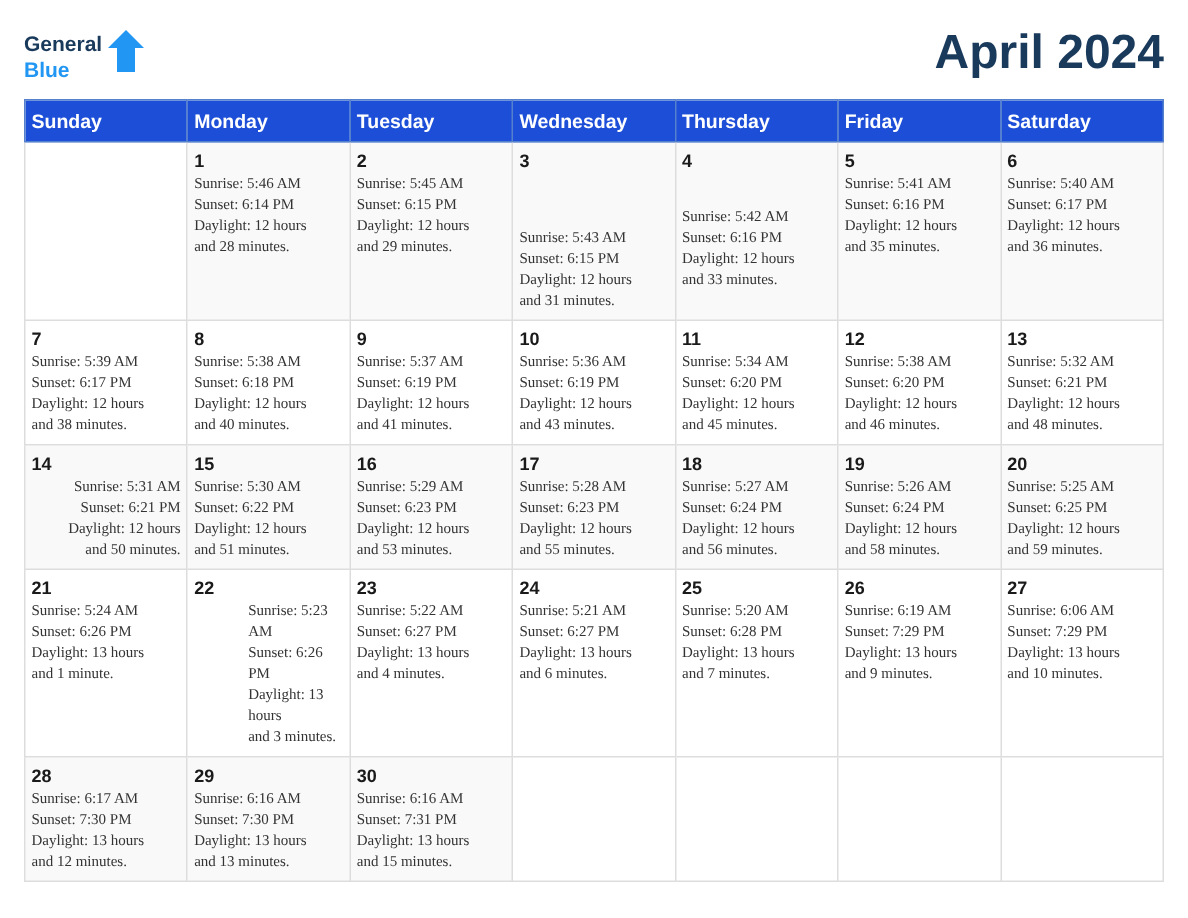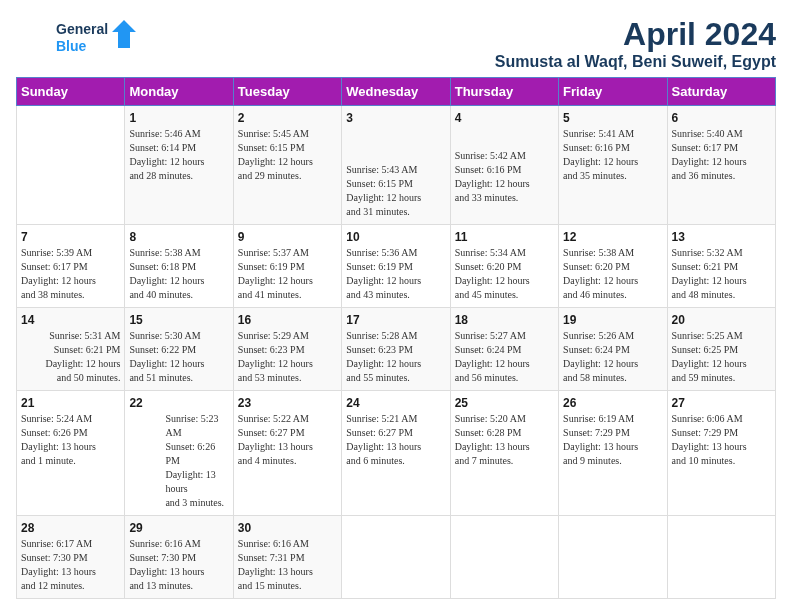--- a/index.html
+++ b/index.html
@@ -13,42 +13,41 @@
     .header-logo {
       display: flex;
       align-items: flex-start;
       justify-content: space-between;
       margin-bottom: 6px;
     }
     .logo {
       display: flex;
       align-items: center;
       gap: 4px;
-      margin-left: 40px;
     }
     .title-block {
       text-align: right;
     }
     .main-title {
       font-size: 32px;
       font-weight: bold;
       color: #1a3a5c;
     }
     .subtitle {
       font-size: 16px;
       font-weight: bold;
       color: #1a3a5c;
     }
     table {
       width: 100%;
       border-collapse: collapse;
       font-size: 11px;
     }
     thead tr {
-      background-color: #a21caf;
+      background-color: #1d4ed8;
       color: #fff;
     }
     thead th {
       padding: 6px 4px;
       text-align: left;
       font-size: 13px;
       font-weight: bold;
       border: 1px solid #5580cc;
     }
     tbody tr {
@@ -90,21 +89,20 @@
 <div class="header-logo">
   <div class="logo">
   <svg width="80" height="44" viewBox="0 0 80 44">
     <text x="0" y="18" font-size="14" font-weight="bold" font-family="Arial" fill="#1a3a5c">General</text>
     <text x="0" y="35" font-size="14" font-weight="bold" font-family="Arial" fill="#2196F3">Blue</text>
     <polygon points="68,4 80,16 74,16 74,32 62,32 62,16 56,16" fill="#2196F3"></polygon>
   </svg>
 </div>
   <div class="title-block">
     <div class="main-title">April 2024</div>
-    <div class="subtitle">Sumusta al Waqf, Beni Suweif, Egypt</div>
   </div>
 </div>
 
 <table>
   <thead>
     <tr>
     <th>Sunday</th>
         <th>Monday</th>
         <th>Tuesday</th>
         <th>Wednesday</th>

